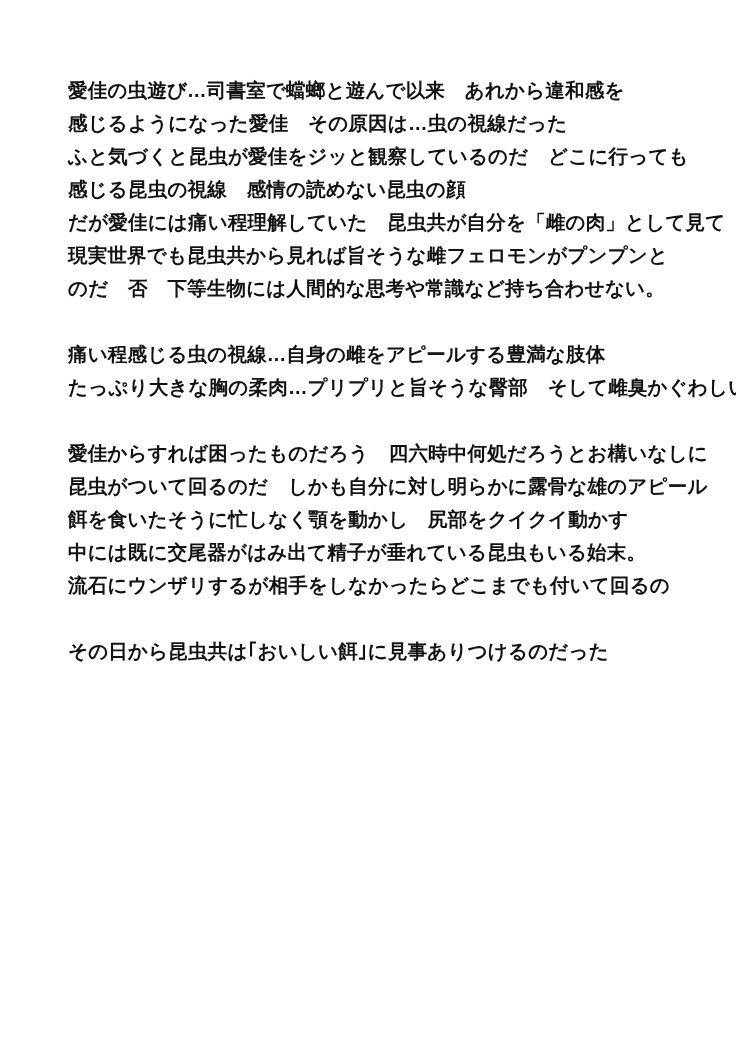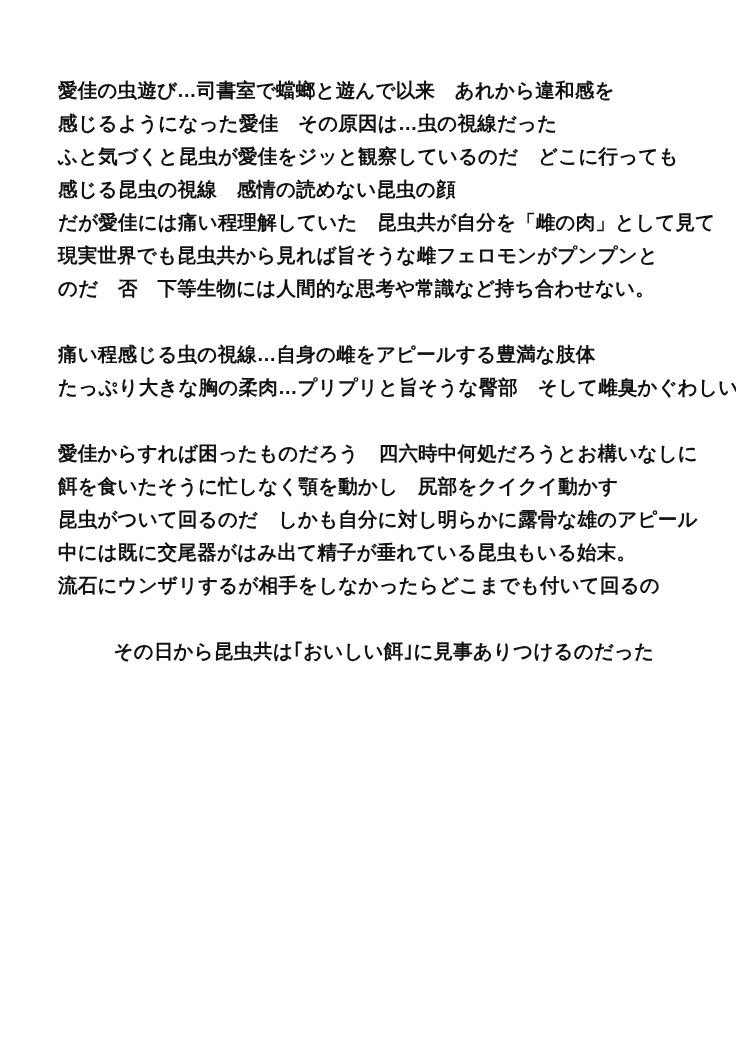--- a/index.html
+++ b/index.html
@@ -9,37 +9,36 @@
   }
   .page {
     position: relative;
     width: 736px;
     height: 1041px;
     background: #ffffff;
     overflow: hidden;
   }
   .text-block {
     position: absolute;
-    left: 58px;
+    left: 68px;
     top: 74px;
     width: 652px;
     font-family: "Liberation Sans", "DejaVu Sans", sans-serif;
     font-weight: 700;
     font-size: 19.5px;
     line-height: 33px;
     color: #121212;
     letter-spacing: 0.2px;
   }
   .para {
     margin: 0 0 33px 0;
     padding: 0;
   }
   .para:last-child {
     margin-bottom: 13px;
-    text-align: center;
   }
   .line {
     margin: 0;
     padding: 0;
     white-space: pre;
   }
 </style>
 </head>
 <body>
 
@@ -53,22 +52,22 @@
         <p class="line">だが愛佳には痛い程理解していた　昆虫共が自分を「雌の肉」として見て</p>
         <p class="line">現実世界でも昆虫共から見れば旨そうな雌フェロモンがプンプンと</p>
         <p class="line">のだ　否　下等生物には人間的な思考や常識など持ち合わせない。</p>
       </div>
       <div class="para">
         <p class="line">痛い程感じる虫の視線…自身の雌をアピールする豊満な肢体</p>
         <p class="line">たっぷり大きな胸の柔肉…プリプリと旨そうな臀部　そして雌臭かぐわしい</p>
       </div>
       <div class="para">
         <p class="line">愛佳からすれば困ったものだろう　四六時中何処だろうとお構いなしに</p>
+        <p class="line">昆虫がついて回るのだ　しかも自分に対し明らかに露骨な雄のアピール</p>
         <p class="line">餌を食いたそうに忙しなく顎を動かし　尻部をクイクイ動かす</p>
-        <p class="line">昆虫がついて回るのだ　しかも自分に対し明らかに露骨な雄のアピール</p>
         <p class="line">中には既に交尾器がはみ出て精子が垂れている昆虫もいる始末。</p>
         <p class="line">流石にウンザリするが相手をしなかったらどこまでも付いて回るの</p>
       </div>
       <div class="para">
         <p class="line">その日から昆虫共は｢おいしい餌｣に見事ありつけるのだった</p>
       </div>
     </div>
 </div>
 
 </body></html>

